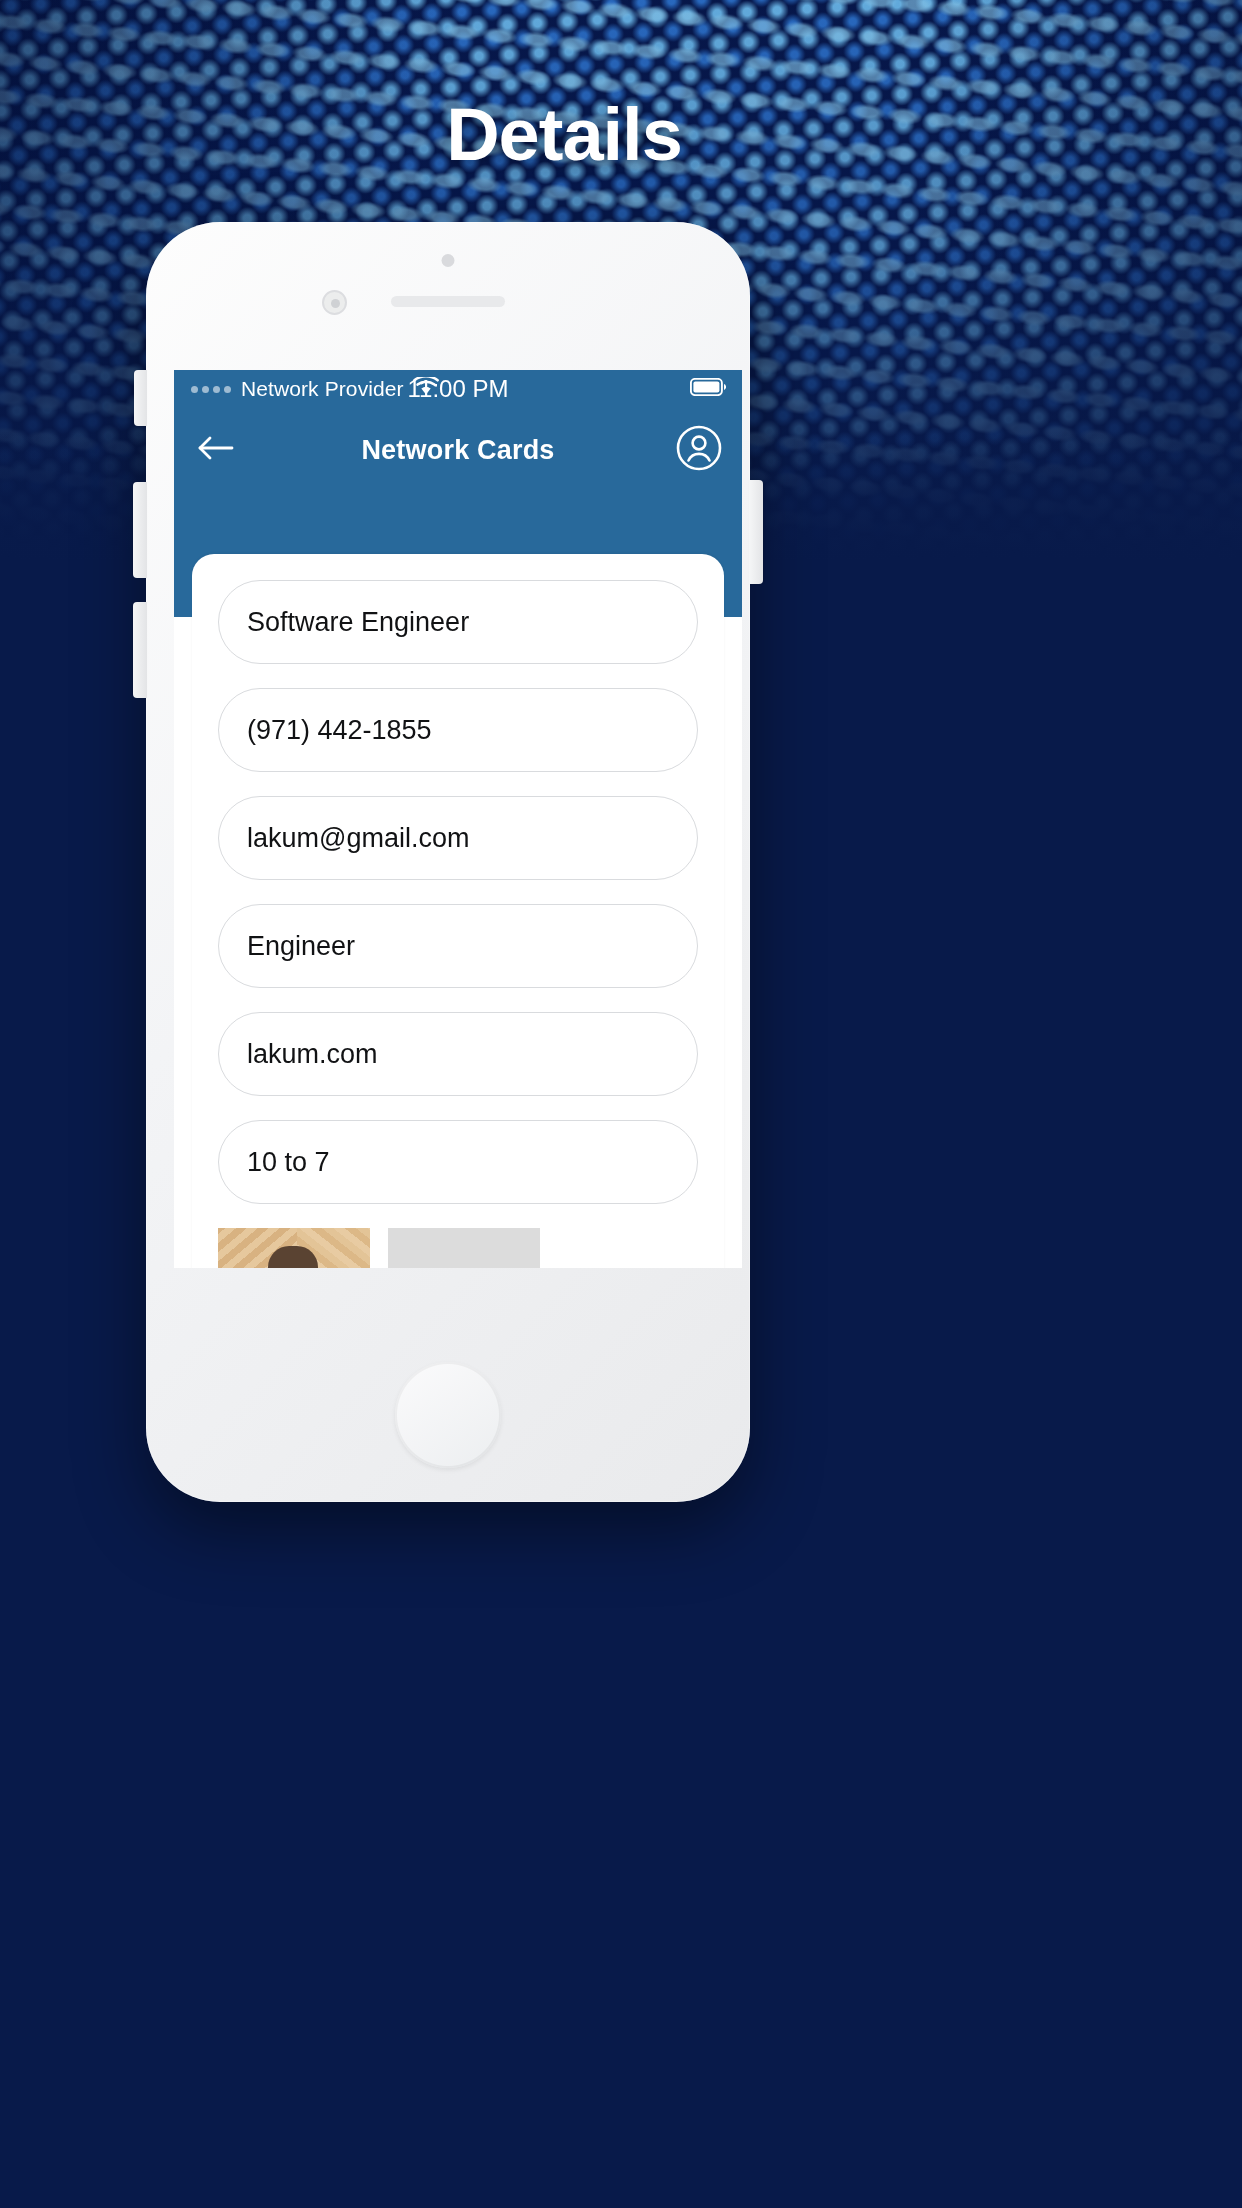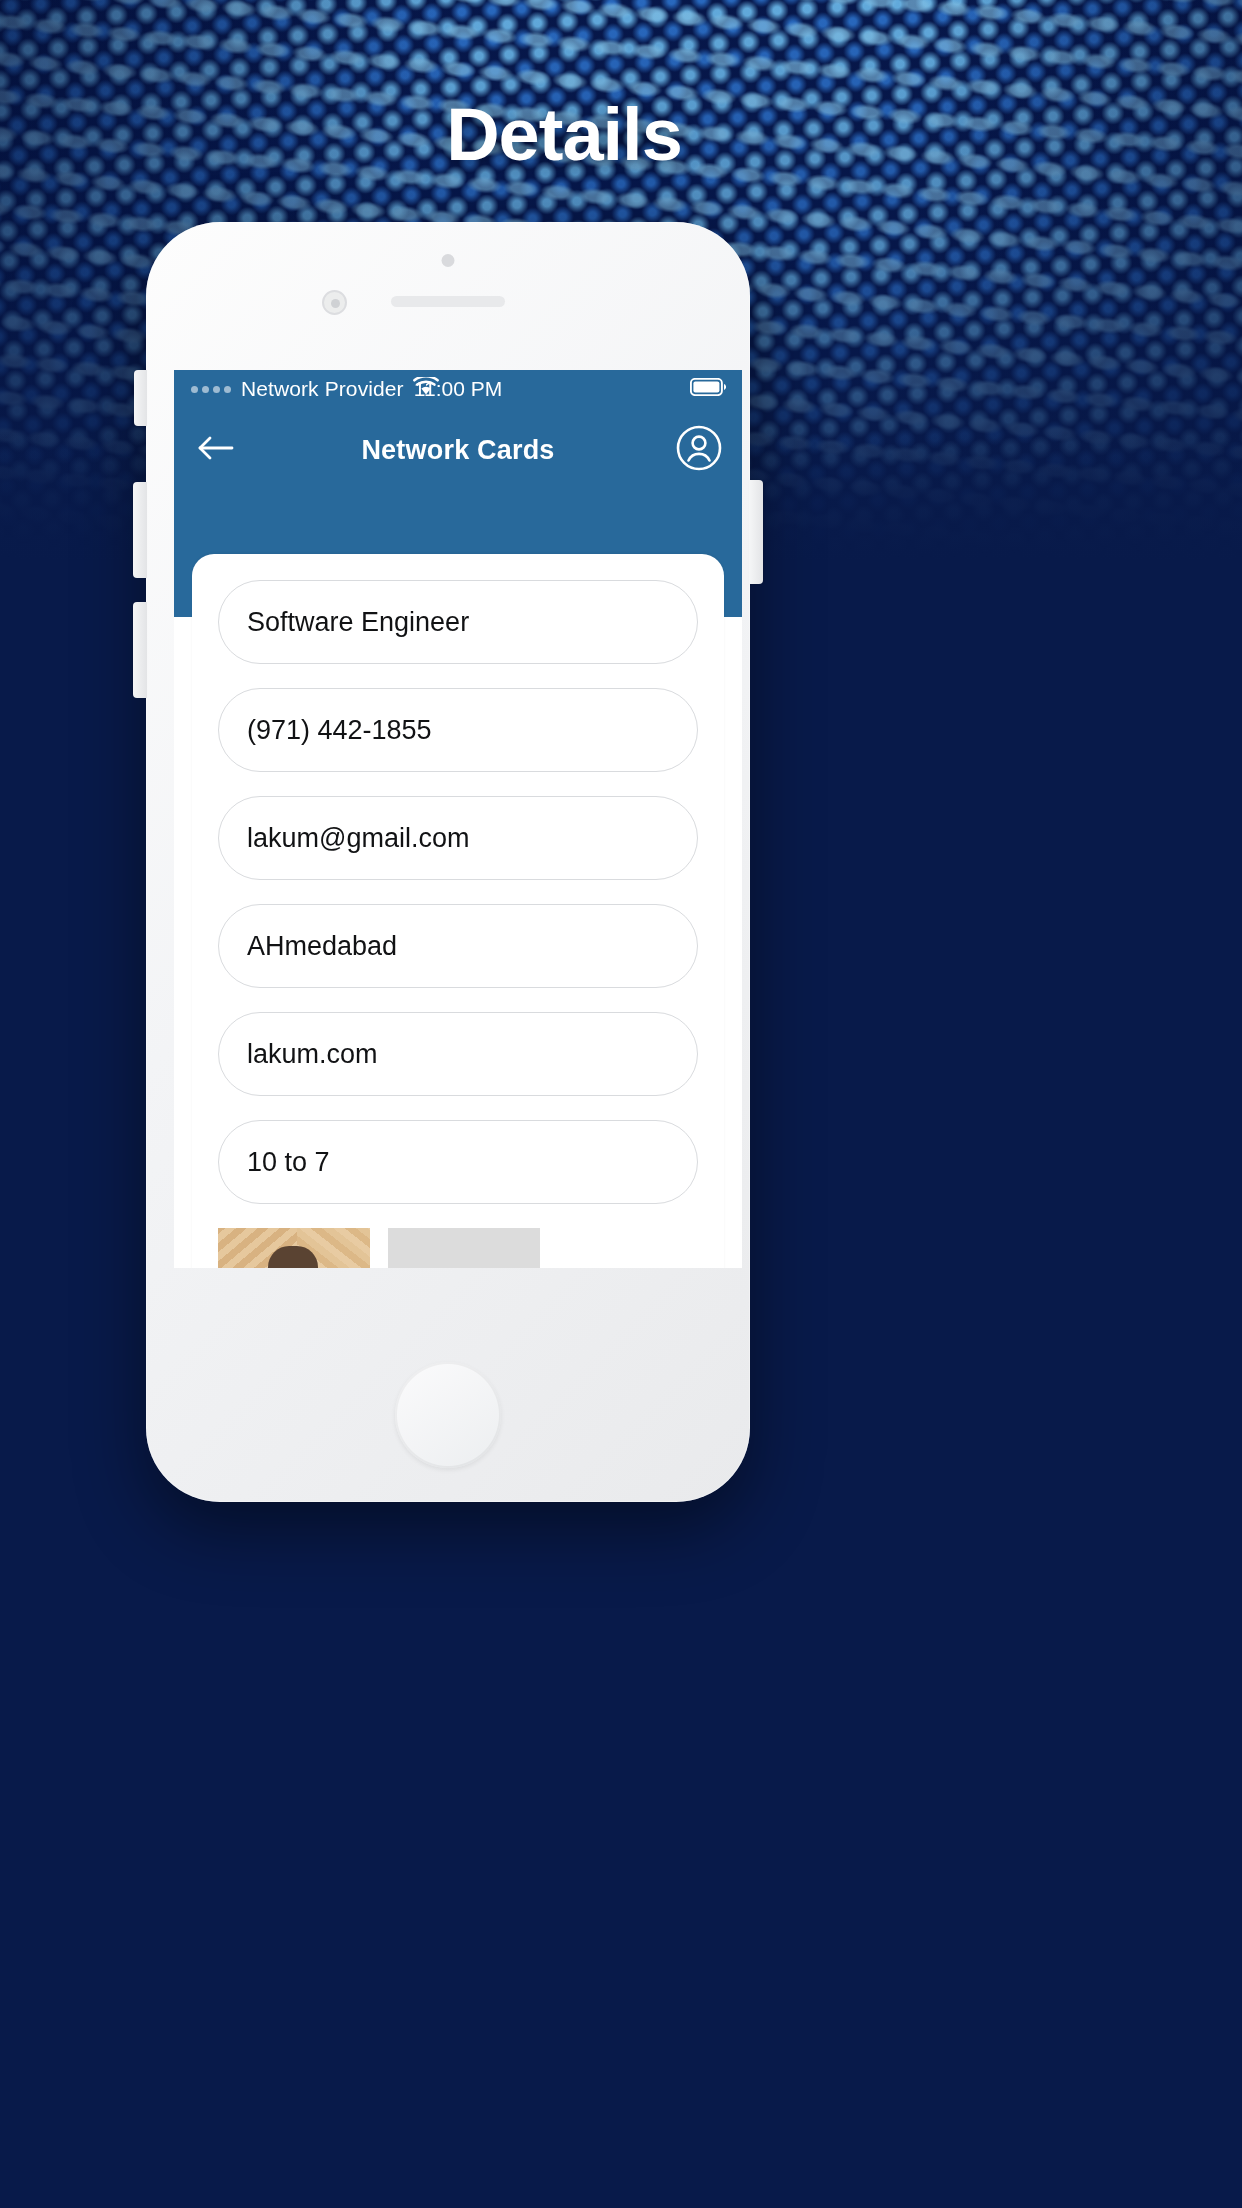--- a/index.html
+++ b/index.html
@@ -101,21 +101,21 @@
   
   #status-bar {
     position:relative; height:38px; background:#28699b;
     display:flex; align-items:center; color:#fff;
     font-size:21px;
   }
   #signal-dots { display:flex; gap:4px; margin-left:17px; align-items:center; }
   #signal-dots i { width:7px; height:7px; border-radius:50%; background:rgba(255,255,255,.55); display:block; }
   #carrier-name { margin-left:10px; font-size:21px; letter-spacing:.1px; }
   #wifi-icon { margin-left:9px; display:block; }
-  #status-time { position:absolute; left:50%; transform:translateX(-50%); font-size:21px; }
+  #status-time { position:absolute; left:50%; transform:translateX(-50%); font-size:24px; }
   #battery-icon { position:absolute; right:16px; top:50%; transform:translateY(-50%); }
 
   
   #nav-bar {
     position:relative; height:84px; background:#28699b;
     display:flex; align-items:center; color:#fff;
   }
   #back-button { margin-left:22px; cursor:pointer; display:block; }
   #nav-title {
     position:absolute; left:0; width:100%; text-align:center;
@@ -245,21 +245,21 @@
       <div class="field">
         <span>Software Engineer</span>
       </div>
       <div class="field">
         <span>(971) 442-1855</span>
       </div>
       <div class="field">
         <span>lakum@gmail.com</span>
       </div>
       <div class="field">
-        <span>AHmedabad</span>
+        <span>Engineer</span>
       </div>
       <div class="field">
         <span>lakum.com</span>
       </div>
       <div class="field">
         <span>10 to 7</span>
       </div>
 
       <div id="media-row">
         <div id="photo-thumb">

